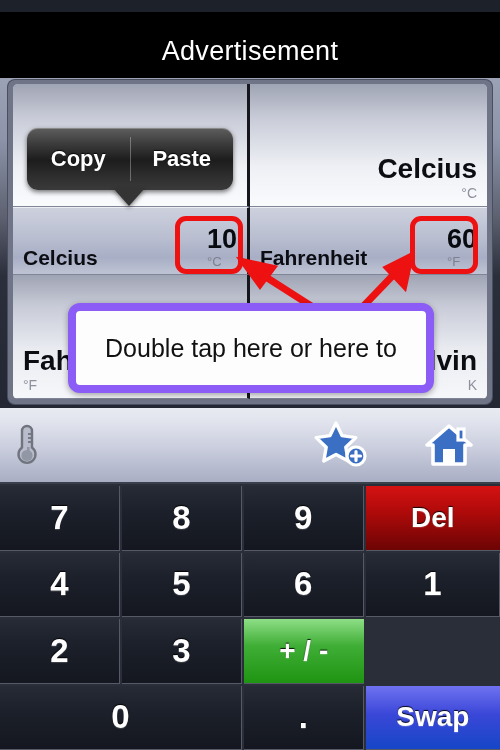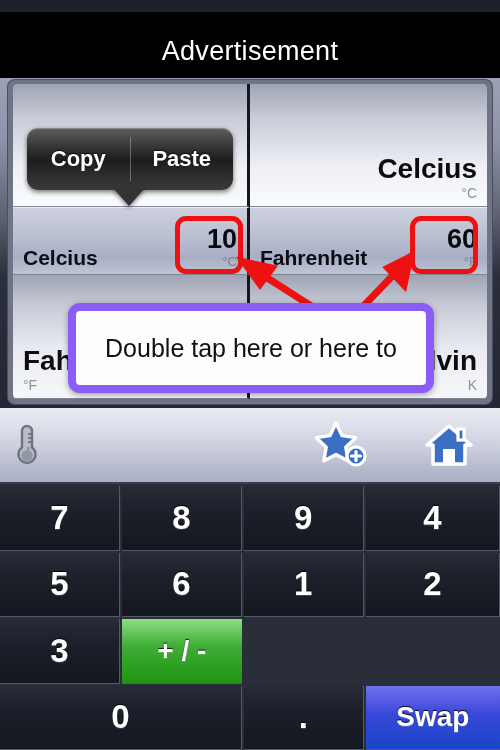--- a/index.html
+++ b/index.html
@@ -58,21 +58,21 @@
   .prow.r2 .pcell{ border-top:1px solid #eceef4; border-bottom:1px solid #7f8496; }
 
   
   .cell-inner{
     width:100%; display:flex; align-items:flex-end; justify-content:space-between;
   }
   .unit-name{
     font-size:21px; font-weight:bold; color:#0b0d12; line-height:1;
     white-space:nowrap;
   }
-  .val-wrap{ text-align:right; line-height:1;margin-top:26px; }
+  .val-wrap{ line-height:1;margin-top:26px; }
   .val-num{ font-size:27px; font-weight:bold; color:#070a0f; display:block; }
   .val-unit{ font-size:13px; color:#7d818e; display:block; margin-top:2px; }
 
   
   .hdr{ width:100%; text-align:right; line-height:1; }
   .hdr .hdr-name{ font-size:28px; font-weight:bold; color:#0b0d12; display:block; }
   .hdr .hdr-unit{ font-size:14px; color:#8d919d; display:block; margin-top:3px; }
   .hdr.leftal{ text-align:left; }
 
   
@@ -273,20 +273,21 @@
       <rect x="36" y="9" width="6" height="11" fill="#3b6fc4" stroke="#ffffff" stroke-width="3.2"></rect>
       <rect x="21" y="29" width="12" height="15" fill="#ffffff"></rect>
     </svg>
   </span>
 </div>
 
 <div id="keypad">
     <div class="key">7</div>
     <div class="key">8</div>
     <div class="key">9</div>
+    <div class="key fn del">Del</div>
     <div class="key">4</div>
     <div class="key">5</div>
     <div class="key">6</div>
     <div class="key">1</div>
     <div class="key">2</div>
     <div class="key">3</div>
     <div class="key fn plusminus">+ / -</div>
     <div class="key num-zero">0</div>
     <div class="key">.</div>
     <div class="key fn swap">Swap</div>

